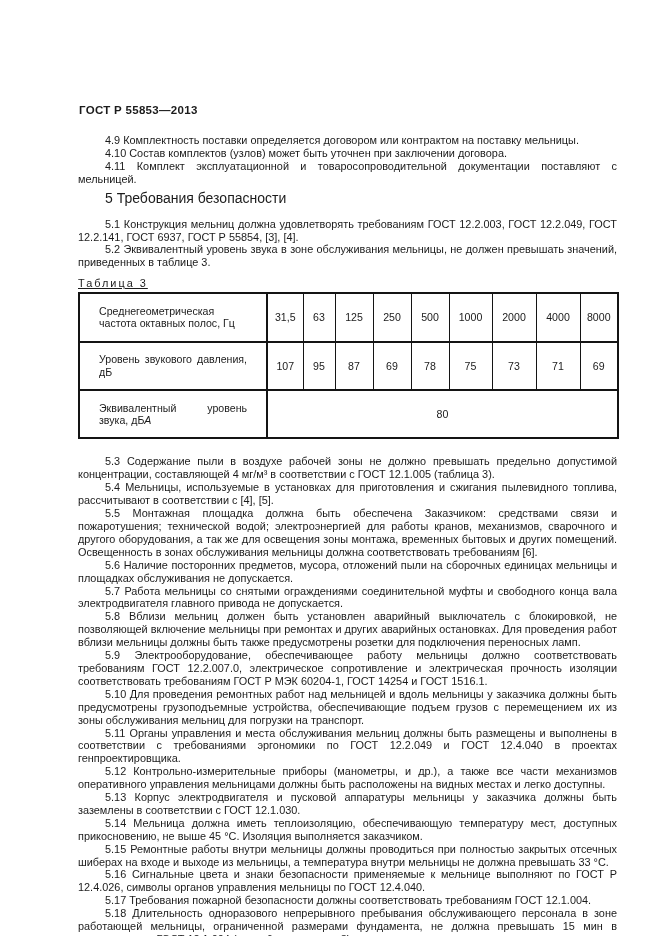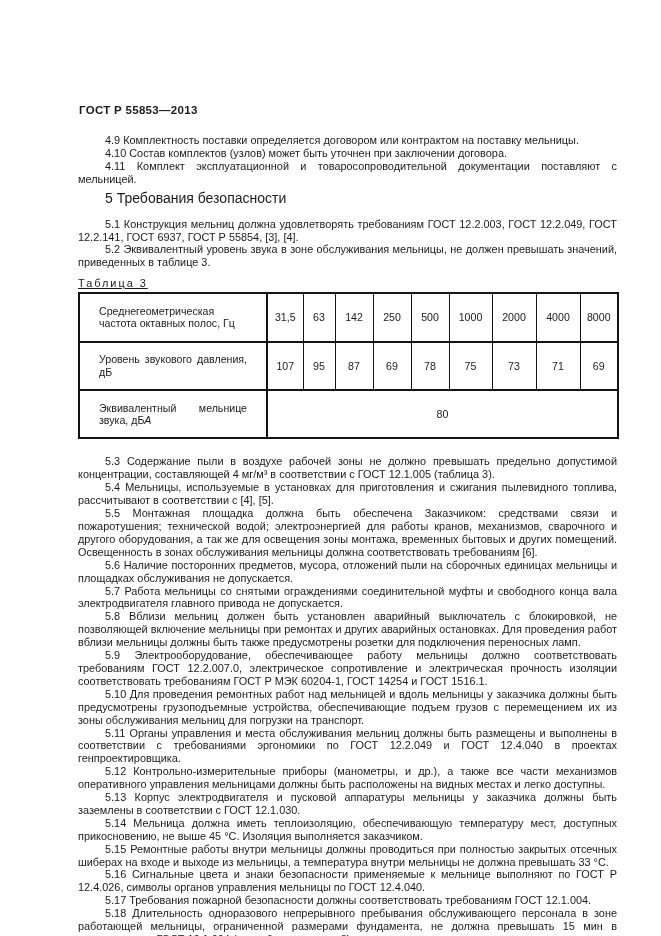--- a/index.html
+++ b/index.html
@@ -99,42 +99,42 @@
       <col style="width:43px">
         <col style="width:44px">
         <col style="width:44px">
       <col style="width:38px">
     </colgroup>
     <tbody>
       <tr class="hdr">
         <td class="lbl">Среднегеометрическая частота октавных полос, Гц</td>
         <td>31,5</td>
         <td>63</td>
-        <td>142</td>
+        <td>125</td>
         <td>250</td>
         <td>500</td>
         <td>1000</td>
         <td>2000</td>
         <td>4000</td>
         <td>8000</td>
       </tr>
       <tr class="mid">
         <td class="lbl">Уровень звукового давления, дБ</td>
         <td>107</td>
         <td>95</td>
         <td>87</td>
         <td>69</td>
         <td>78</td>
         <td>75</td>
         <td>73</td>
         <td>71</td>
         <td>69</td>
       </tr>
       <tr>
-        <td class="lbl"><span>Эквивалентный мельнице звука, дБ</span><i>А</i></td>
+        <td class="lbl"><span>Эквивалентный уровень звука, дБ</span><i>А</i></td>
         <td colspan="9">80</td>
       </tr>
     </tbody>
   </table>
 
   <p class="para">5.3 Содержание пыли в воздухе рабочей зоны не должно превышать предельно допустимой концентрации, составляющей 4 мг/м³ в соответствии с ГОСТ 12.1.005 (таблица 3).</p>
   <p class="para">5.4 Мельницы, используемые в установках для приготовления и сжигания пылевидного топлива, рассчитывают в соответствии с [4], [5].</p>
   <p class="para">5.5 Монтажная площадка должна быть обеспечена Заказчиком: средствами связи и пожаротушения; технической водой; электроэнергией для работы кранов, механизмов, сварочного и другого оборудования, а так же для освещения зоны монтажа, временных бытовых и других помещений. Освещенность в зонах обслуживания мельницы должна соответствовать требованиям [6].</p>
   <p class="para">5.6 Наличие посторонних предметов, мусора, отложений пыли на сборочных единицах мельницы и площадках обслуживания не допускается.</p>
   <p class="para">5.7 Работа мельницы со снятыми ограждениями соединительной муфты и свободного конца вала электродвигателя главного привода не допускается.</p>

